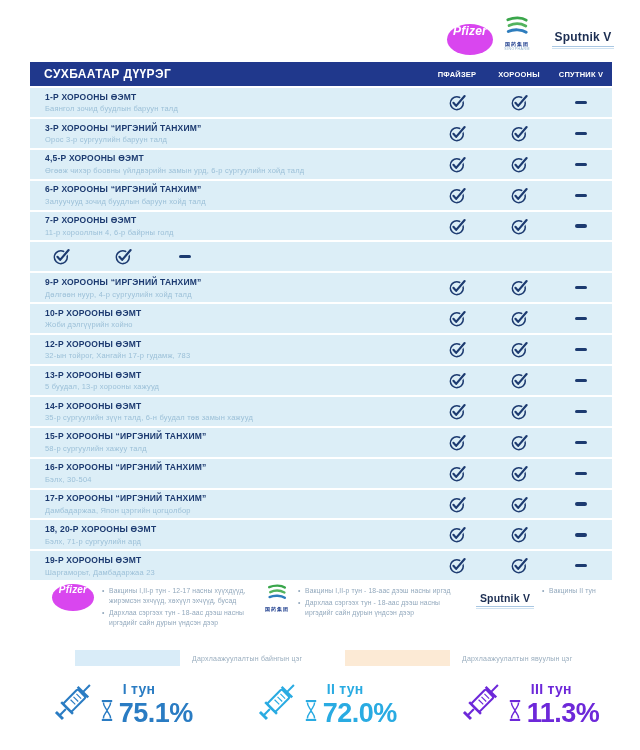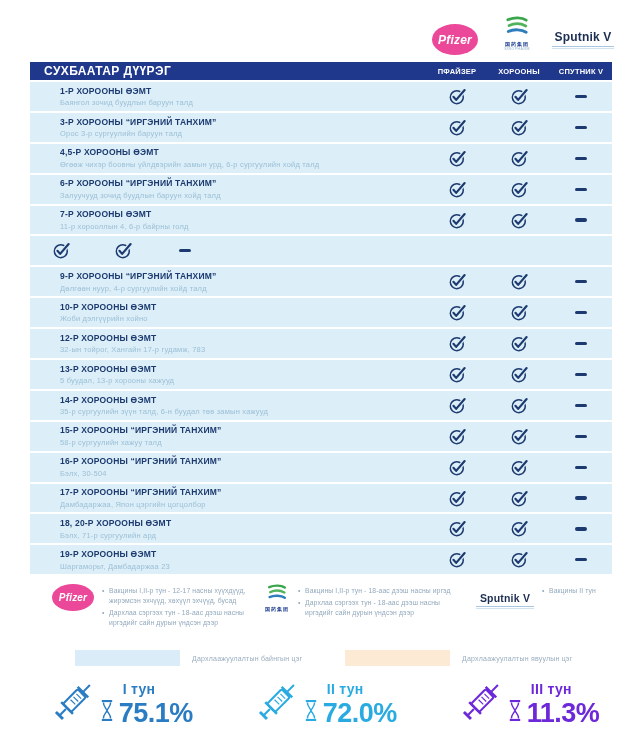--- a/index.html
+++ b/index.html
@@ -5,49 +5,49 @@
   * { margin:0; padding:0; box-sizing:border-box; }
   html,body { width:640px; height:750px; }
   body {
     position:relative; background:#ffffff; overflow:hidden;
     font-family:"Liberation Sans", sans-serif;
   }
 
   
   .top-logos { position:absolute; top:16px; left:430px; width:186px; height:44px; }
   .pfizer-oval {
-    position:absolute; left:2px; top:8px; width:46px; height:31px;
-    background:#ec4899; border-radius:50%;
-    display:flex; align-items:center; justify-content:center;
+    position:absolute; left:17px; top:8px; width:46px; height:31px;
+    background:#d946ef; border-radius:50%;
+    display:flex; align-items:flex-start; justify-content:center;
     color:#fff; font-size:12px; font-weight:bold; font-style:italic;
     letter-spacing:.2px;
   }
   .sino-top { position:absolute; left:70px; top:0px; width:34px; text-align:center; }
   .sino-cn  { font-size:5px; color:#21408f; font-weight:bold; letter-spacing:1px; margin-top:1px; }
   .sino-en  { font-size:3.5px; color:#8fb0c9; letter-spacing:.5px; }
   .sputnik-top { position:absolute; left:122px; top:14px; width:62px; text-align:center; }
   .sputnik-word { font-size:12px; font-weight:bold; color:#1c2e52; letter-spacing:.2px; }
   .sputnik-lines { margin-top:2px; border-top:1px solid #a9c7e2; border-bottom:1px solid #cfe2f1; height:3px; }
 
   
   .table-wrap { position:absolute; left:30px; top:62px; width:582px; }
   .thead {
-    height:18px; background:#20388c; display:flex; align-items:center;
+    height:24px; background:#20388c; display:flex; align-items:center;
   }
   .thead .t-title {
     flex:1; color:#fff; font-size:12px; font-weight:bold; padding-left:14px;
     letter-spacing:.4px;
   }
   .thead .t-col {
     width:62px; text-align:center; color:#fff; font-size:7.5px; font-weight:bold;
     letter-spacing:.2px;
   }
   .tbody { display:flex; flex-direction:column; gap:2px; margin-top:2px; }
   .trow { height:28.9px; background:#dceef7; display:flex; align-items:center; }
-  .trow .t-text { flex:1; padding-left:30px; }
+  .trow .t-text { flex:1; padding-left:15px; }
   .row-title {
     font-size:8.5px; font-weight:bold; color:#1c3a70; letter-spacing:.2px;
     margin-bottom:2.5px;
   }
   .row-sub { font-size:7.5px; color:#9cc0d8; letter-spacing:.2px; }
   .t-cell { width:62px; display:flex; align-items:center; justify-content:center; }
   .dash-icon { display:inline-block; width:12px; height:3.2px; background:#1c3a70; border-radius:2px; }
 
   
   .footnotes { position:absolute; top:584px; left:0; width:640px; height:62px; }

